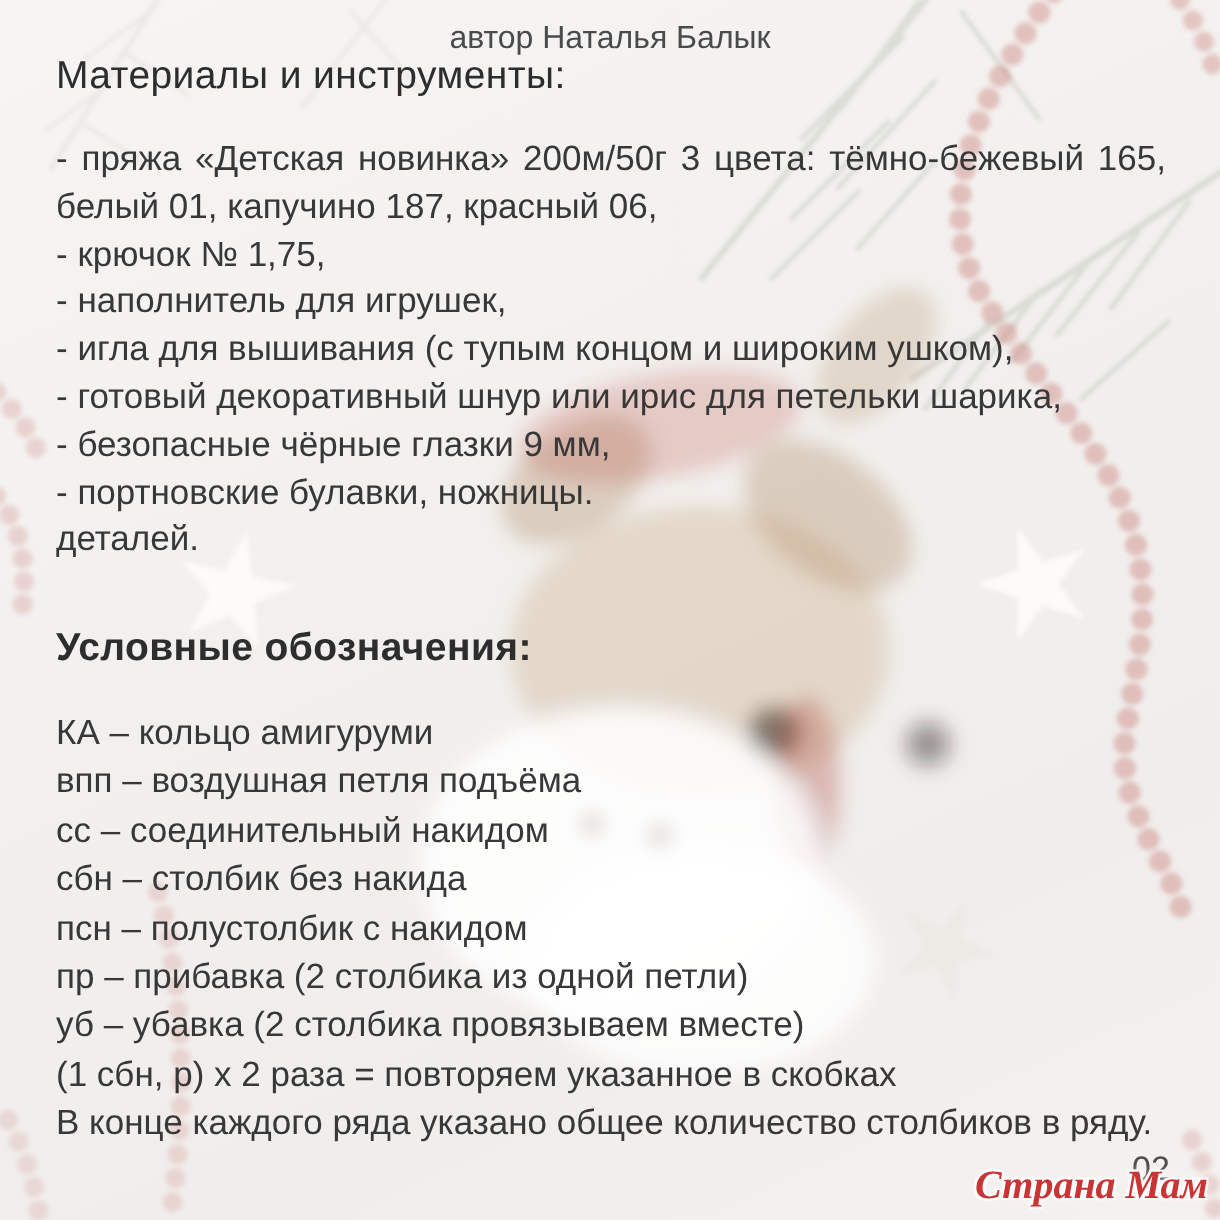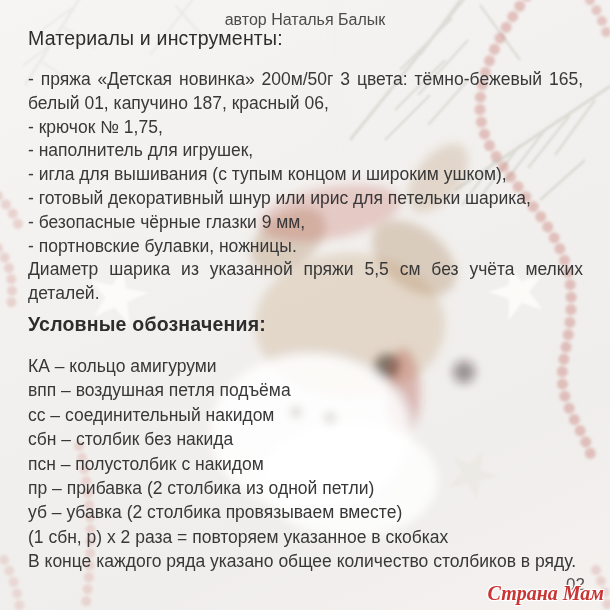--- a/index.html
+++ b/index.html
@@ -145,21 +145,20 @@
       <div class="line">- наполнитель для игрушек,</div>
 
       <div class="line">- игла для вышивания (с тупым концом и широким ушком),</div>
 
       <div class="line">- готовый декоративный шнур или ирис для петельки шарика,</div>
 
       <div class="line">- безопасные чёрные глазки 9 мм,</div>
 
       <div class="line">- портновские булавки, ножницы.</div>
 
-      <div class="line justify">Диаметр шарика из указанной пряжи 5,5 см без учёта мелких</div>
 
       <div class="line">деталей.</div>
     </div>
 
   <div class="h2">Условные обозначения:</div>
 
   <div class="legend">
 
       <div class="line">КА – кольцо амигуруми</div>
 

